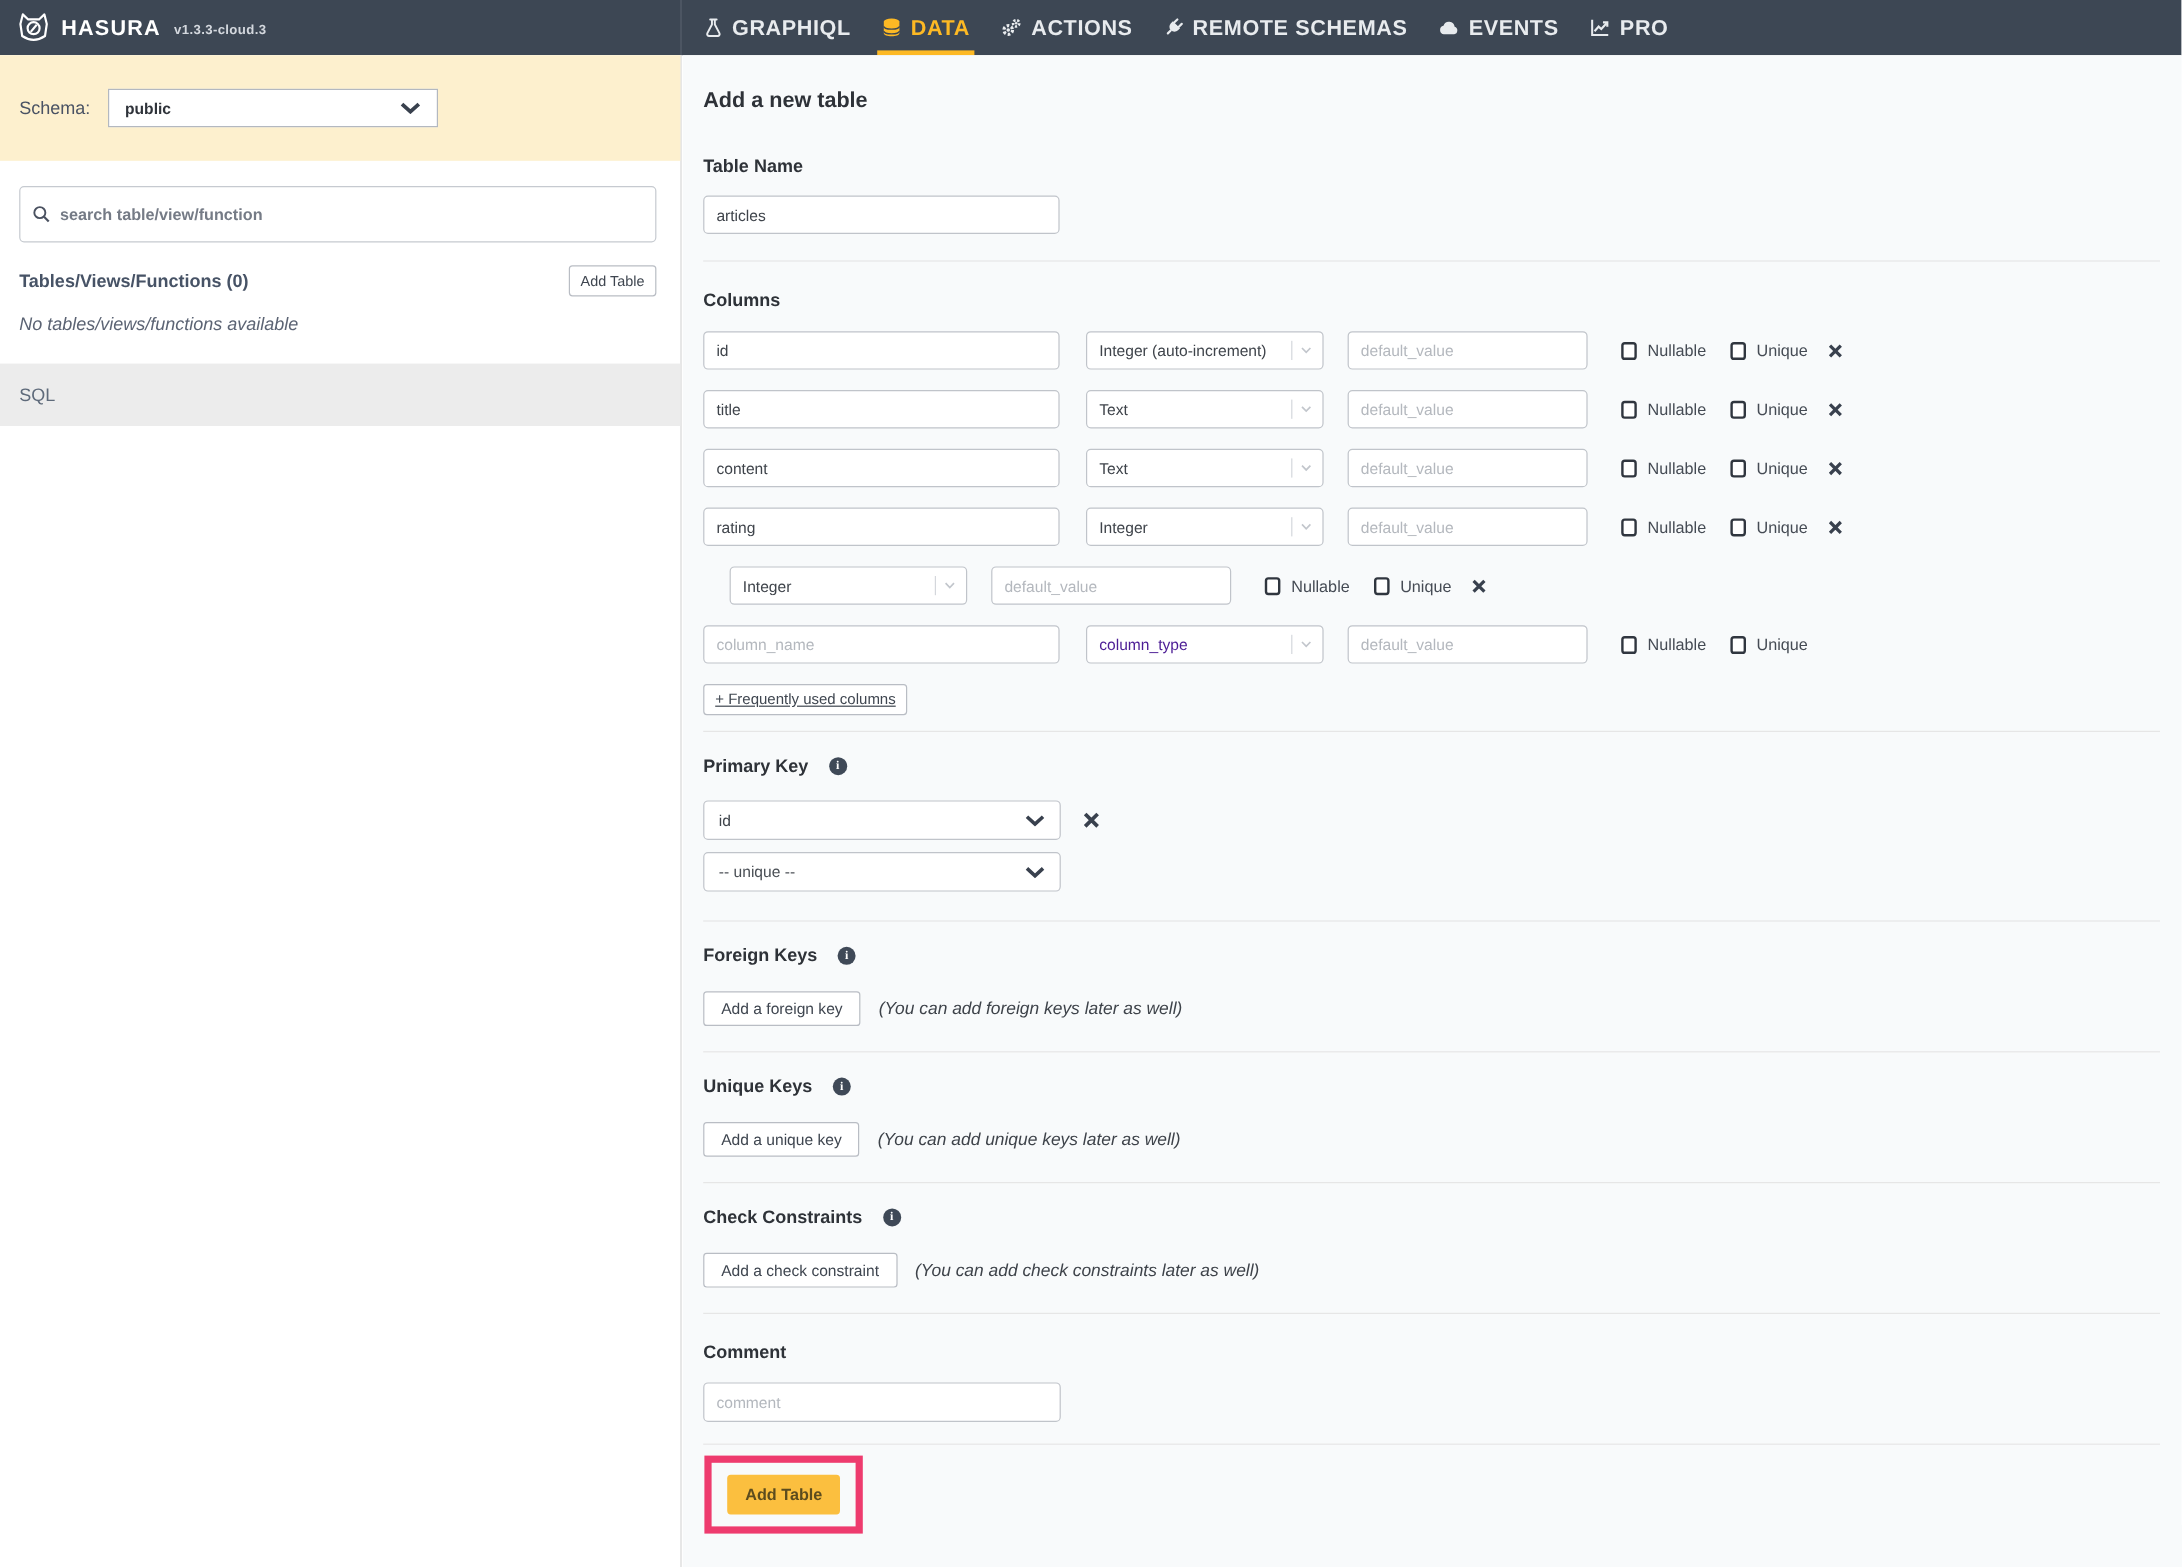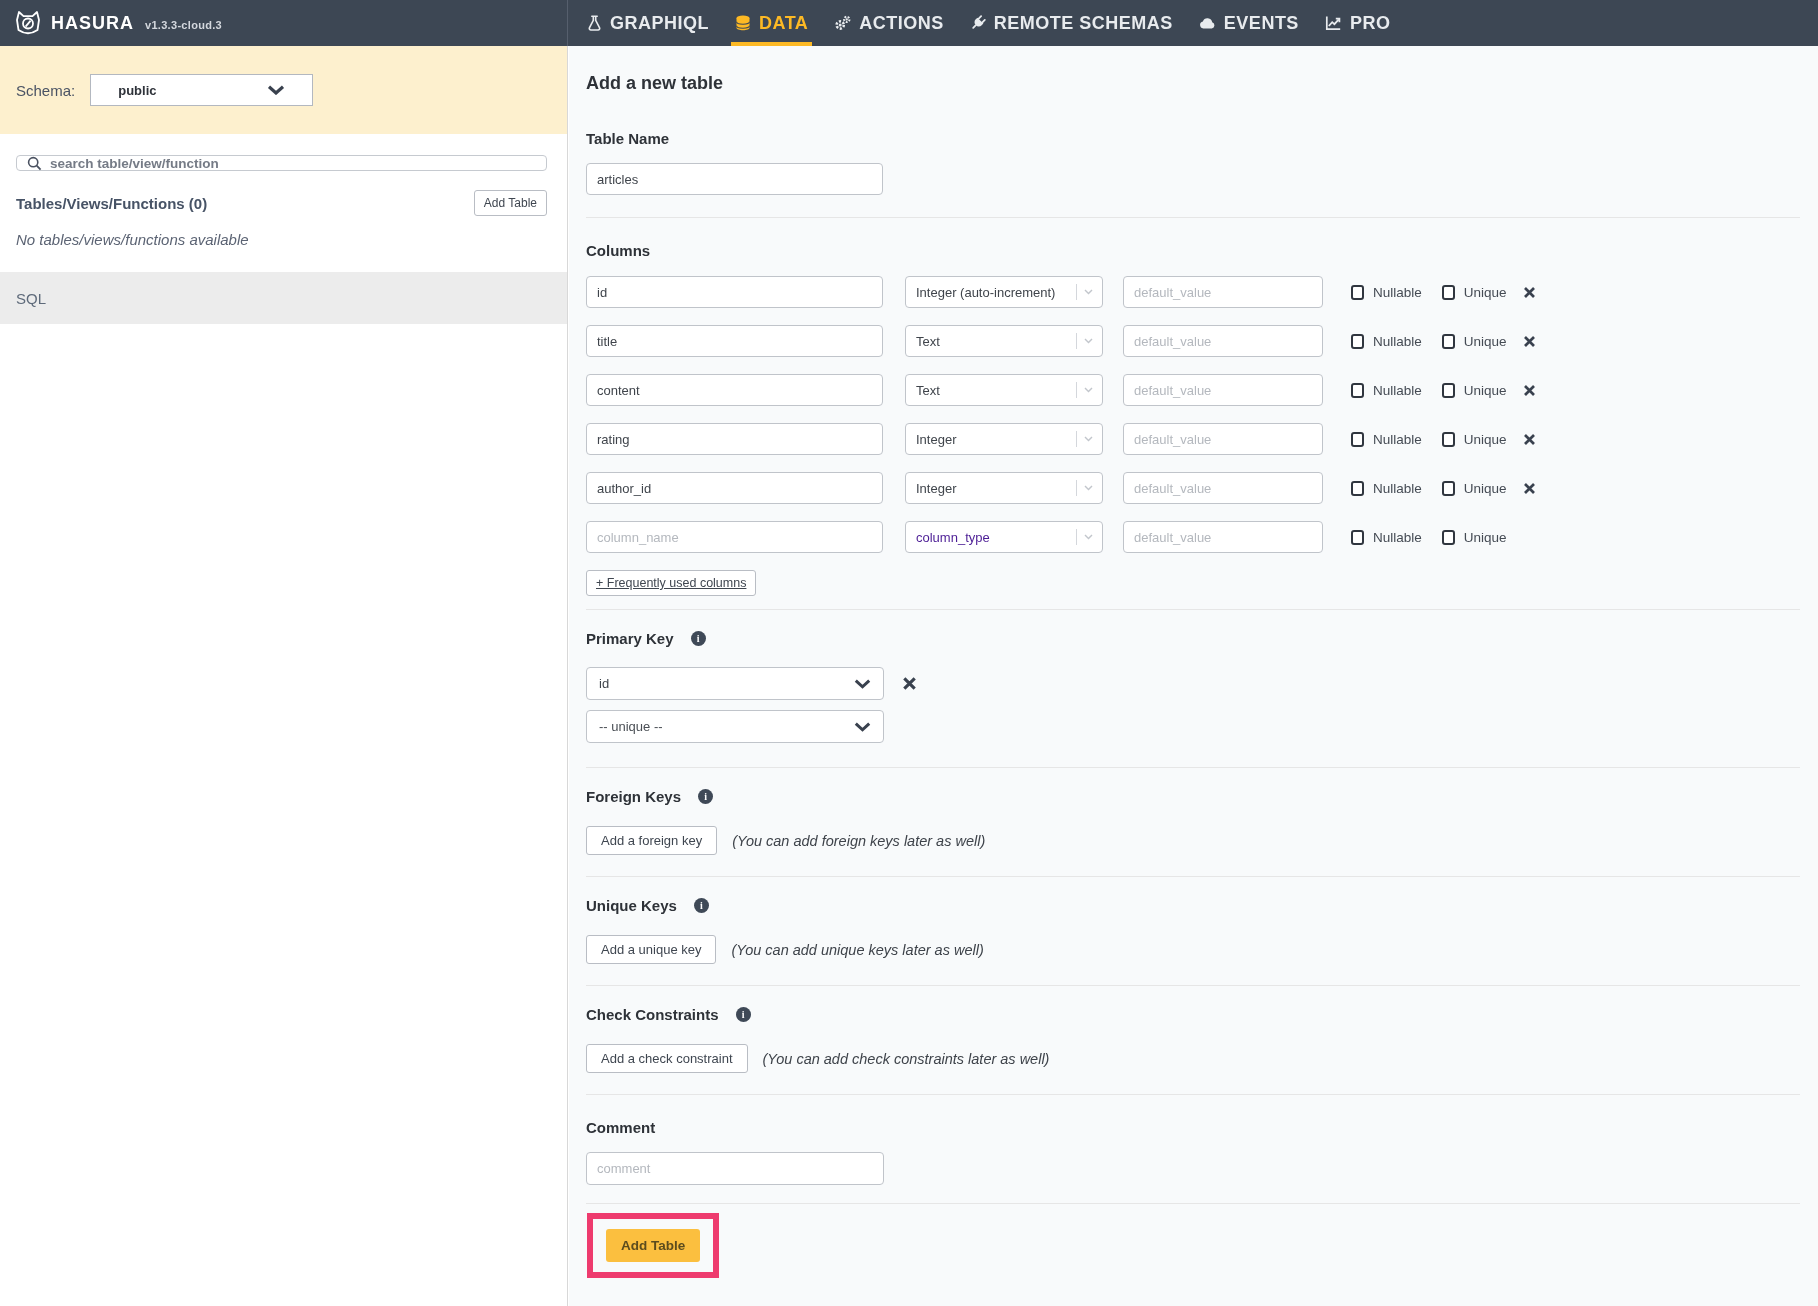--- a/index.html
+++ b/index.html
@@ -47,28 +47,28 @@
   .sidebar {
     position: absolute; top: 46px; left: 0; bottom: 0; width: 568px;
     background: #ffffff; border-right: 1px solid #d8d8d8;
   }
   .schema-row {
     height: 88px; background: #fdf0ce;
     display: flex; align-items: center; padding-left: 16px; gap: 15px;
   }
   .schema-label { font-size: 15px; font-weight: normal; color: #4a5364; }
   .schema-select {
-    width: 223px; height: 32px; background: #fff;
+    width: 275px; height: 32px; background: #fff;
     border: 1px solid #b3b8c0;
     display: flex; align-items: center; justify-content: space-between;
-    padding: 0 27px; cursor: pointer;
+    padding: 0 13px; cursor: pointer;
     font-size: 13px; font-weight: bold; color: #2f333a;
   }
   .search-box {
-    margin: 21px 20px 0 16px; height: 16px;
+    margin: 21px 20px 0 16px; height: 47px;
     border: 1px solid #c6cad0; border-radius: 4px; background: #fff;
     display: flex; align-items: center; padding: 0 10px; gap: 8px;
   }
   .search-box input {
     border: 0; outline: 0; flex: 1; font-size: 13.5px; font-weight: bold;
     color: #4a5160; background: transparent;
     font-family: "Liberation Sans", sans-serif;
   }
   .search-box input::placeholder { color: #757b86; font-weight: bold; }
   .tables-row {
@@ -392,21 +392,20 @@
       <span class="cb-label">Unique</span>
       <span class="remove-x">
           <svg width="13" height="13" viewBox="0 0 13 13">
             <path d="M2 2 L11 11 M11 2 L2 11" stroke="#39414e" stroke-width="2.7"></path>
           </svg>
         </span>
     </div>
 
     
     <div class="col-row">
-      <input class="text-input" type="text" value="author_id" style="">
       <div class="type-select">
         <span class="ts-text">Integer</span>
         <span class="ts-divider"></span>
         <span style="display:flex;">
             <svg width="9" height="6" viewBox="0 0 9 6">
               <polyline points="1,1 4.5,4.6 8,1" fill="none" stroke="#c2c6cc" stroke-width="1.4"></polyline>
             </svg>
           </span>
       </div>
       <input class="text-input default-input" type="text" placeholder="default_value" style="">

